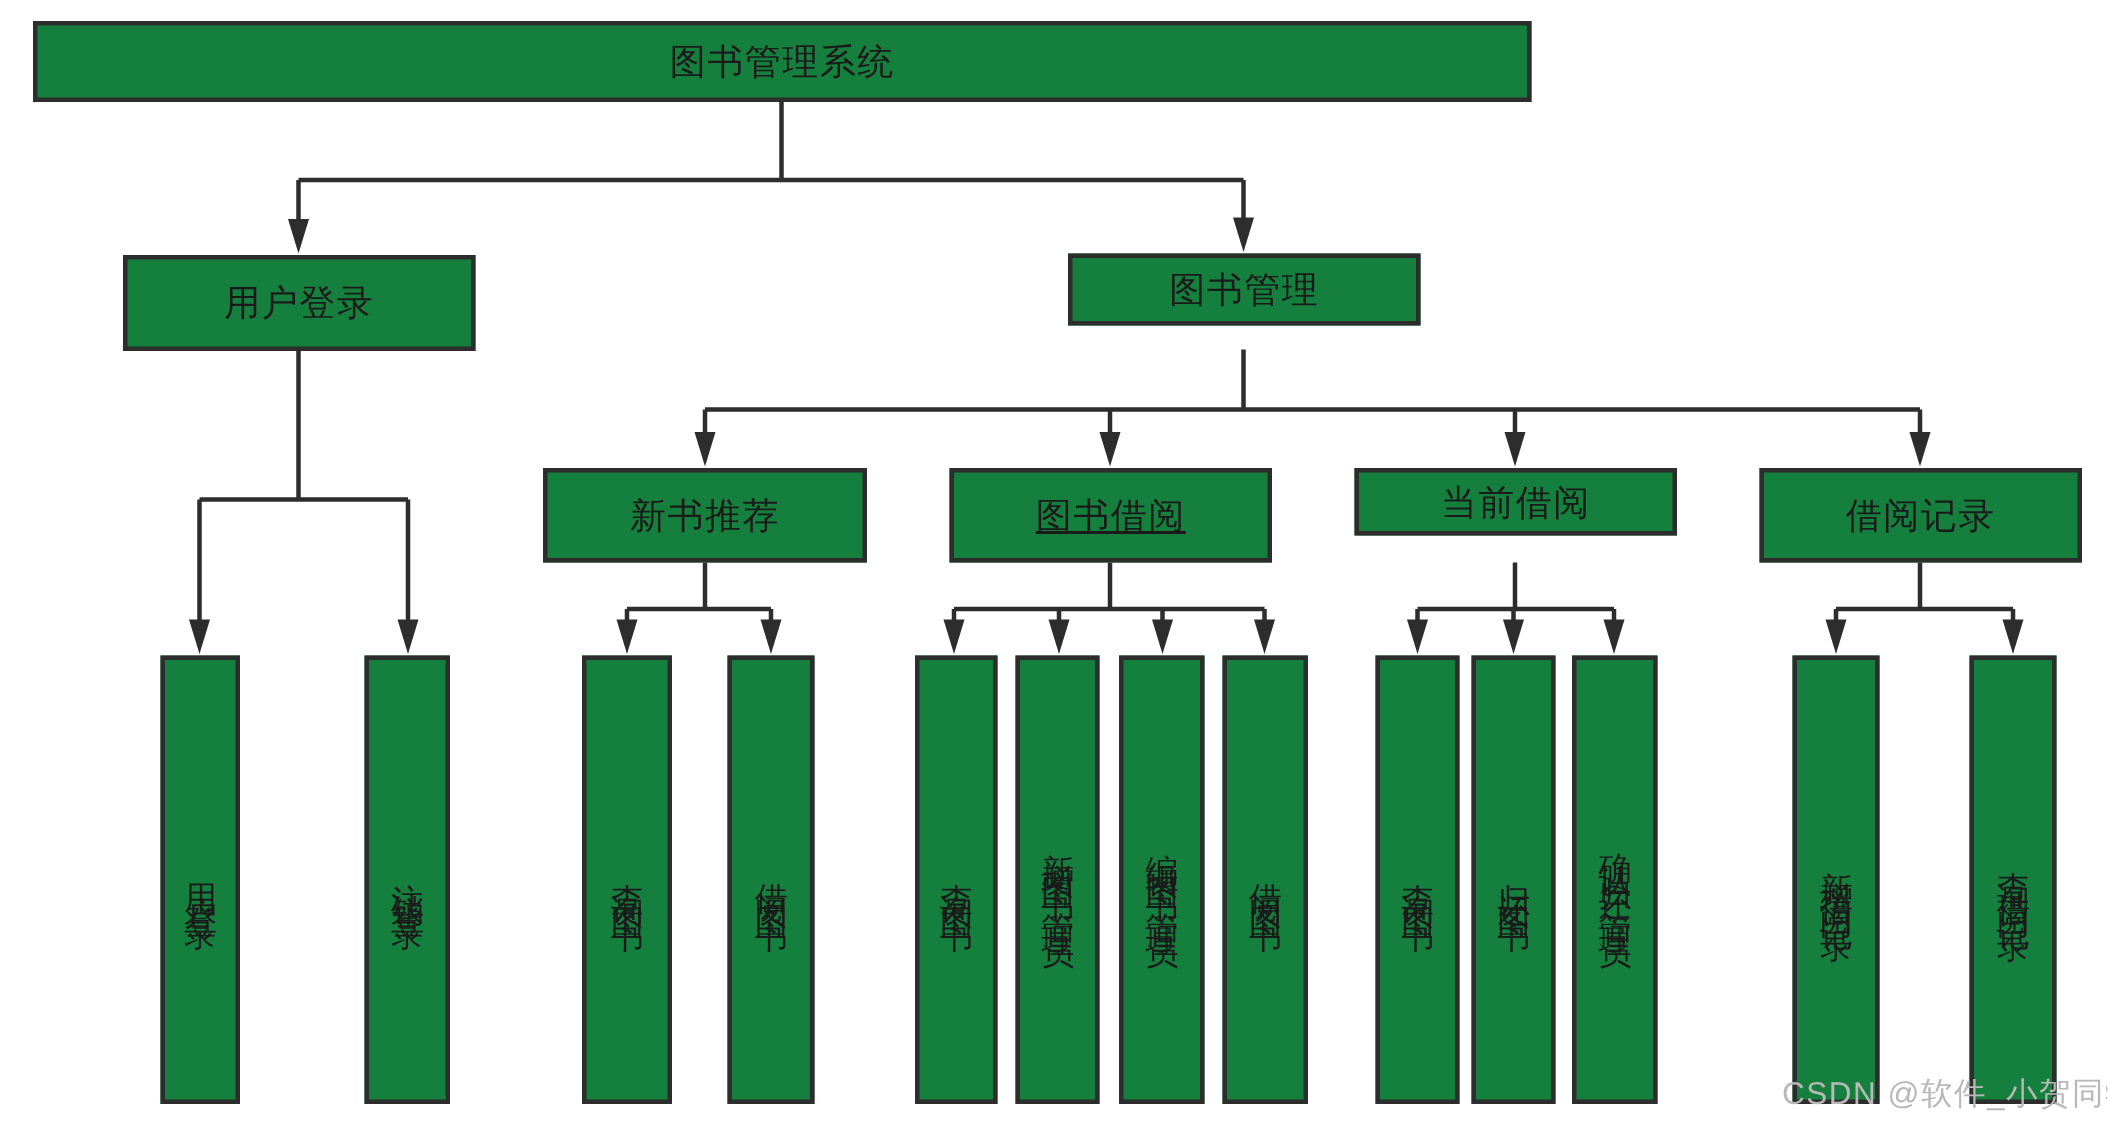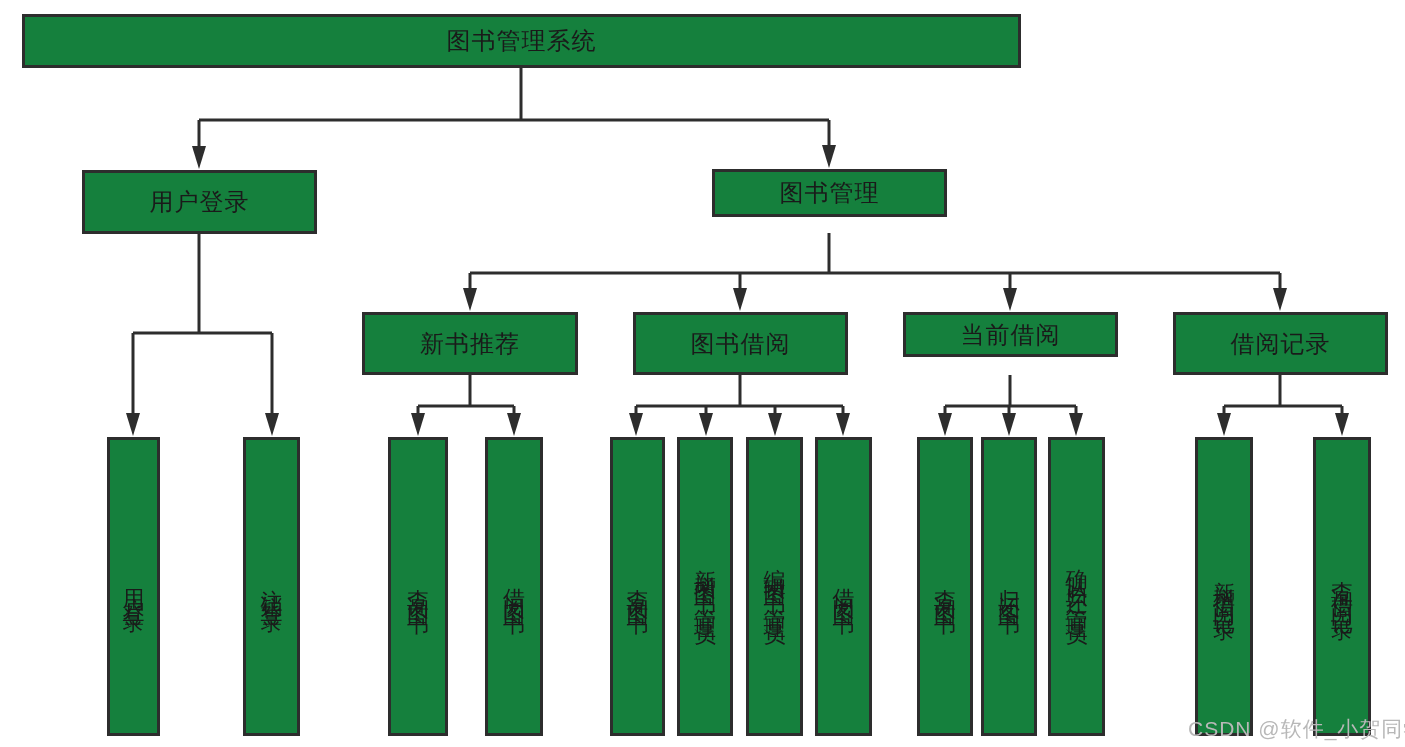--- a/index.html
+++ b/index.html
@@ -133,21 +133,21 @@
   <div class="node hnode" style="left:82px;top:170px;width:235px;height:64px;">
     <span>用户登录</span>
   </div>
   <div class="node hnode" style="left:712px;top:169px;width:235px;height:48px;">
     <span>图书管理</span>
   </div>
 
   <div class="node hnode" style="left:362px;top:312px;width:216px;height:63px;">
     <span>新书推荐</span>
   </div>
-  <div class="node hnode" style="left:633px;top:312px;width:215px;height:63px;">
+  <div class="node hnode" style="left:633px;top:312px;width:215px;height:63px;text-decoration:underline;">
     <span>图书借阅</span>
   </div>
   <div class="node hnode" style="left:903px;top:312px;width:215px;height:45px;">
     <span>当前借阅</span>
   </div>
   <div class="node hnode" style="left:1173px;top:312px;width:215px;height:63px;">
     <span>借阅记录</span>
   </div>
 
   <div class="node vnode" style="left:107px;top:437px;width:53px;height:299px;">

